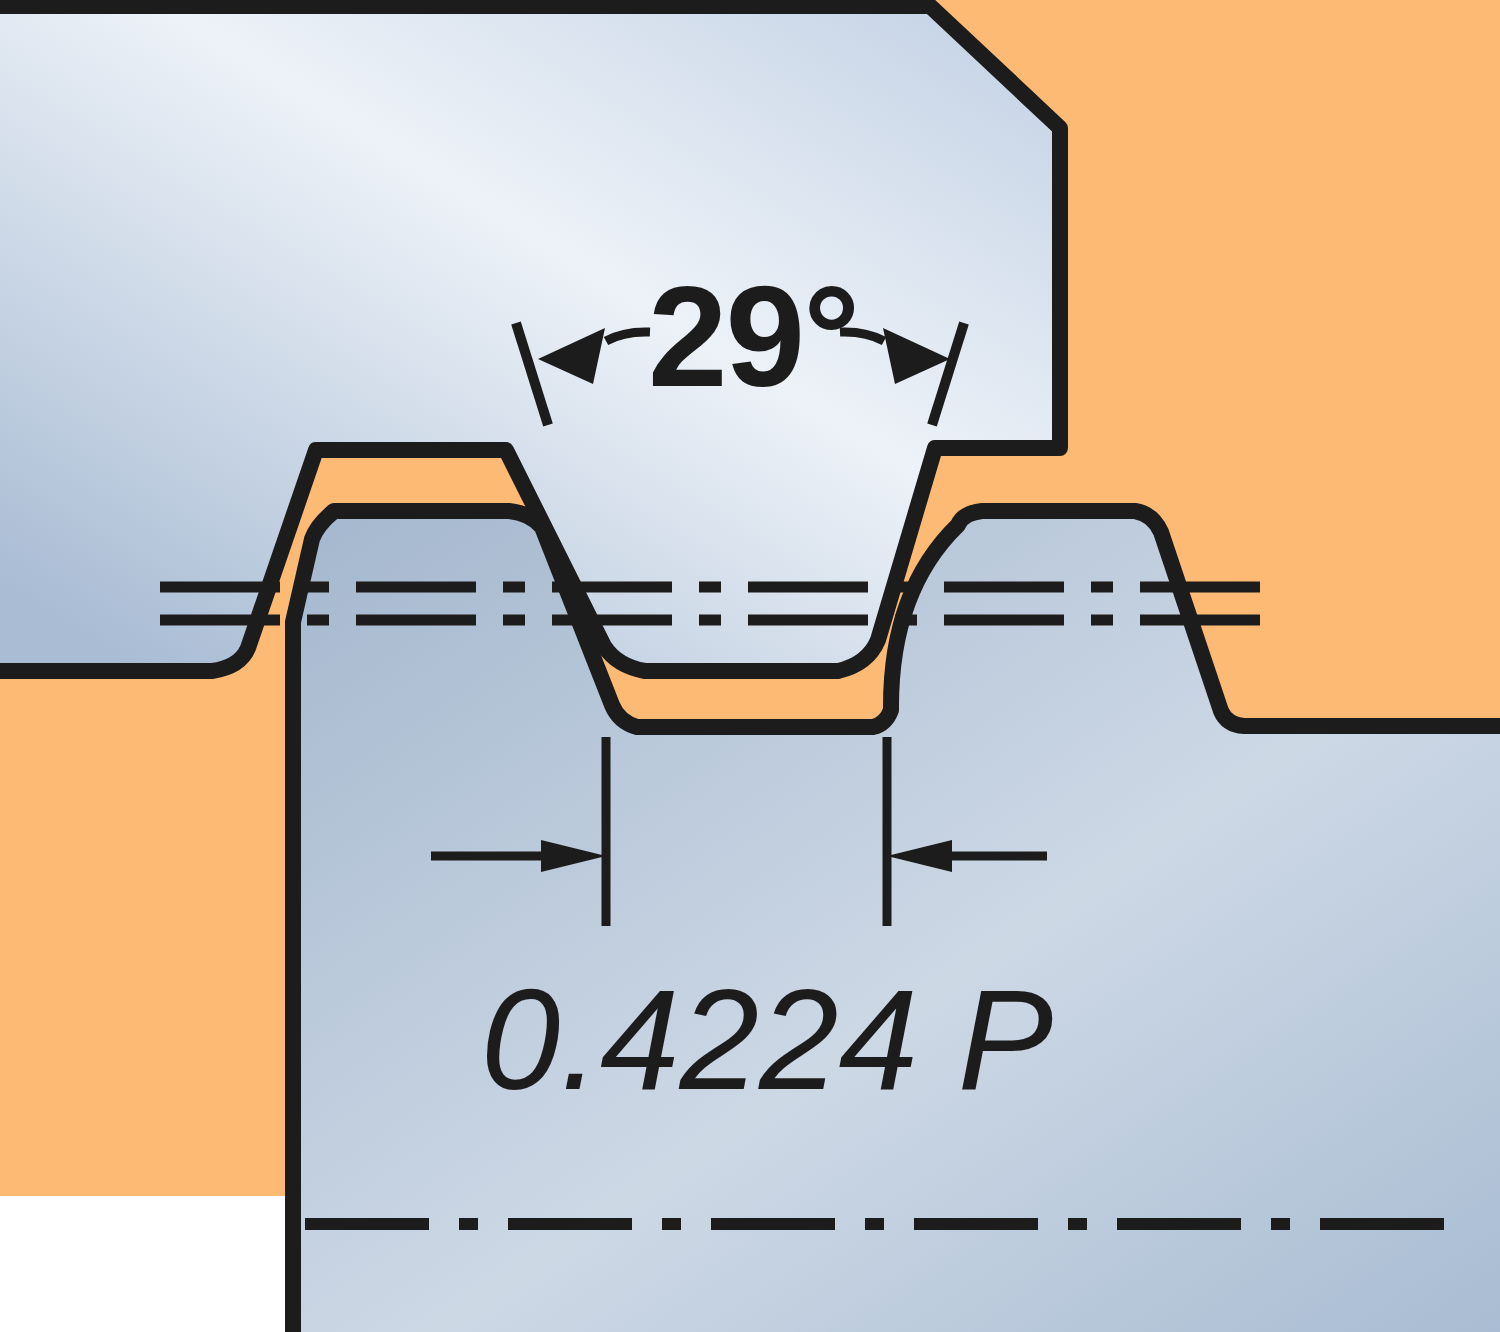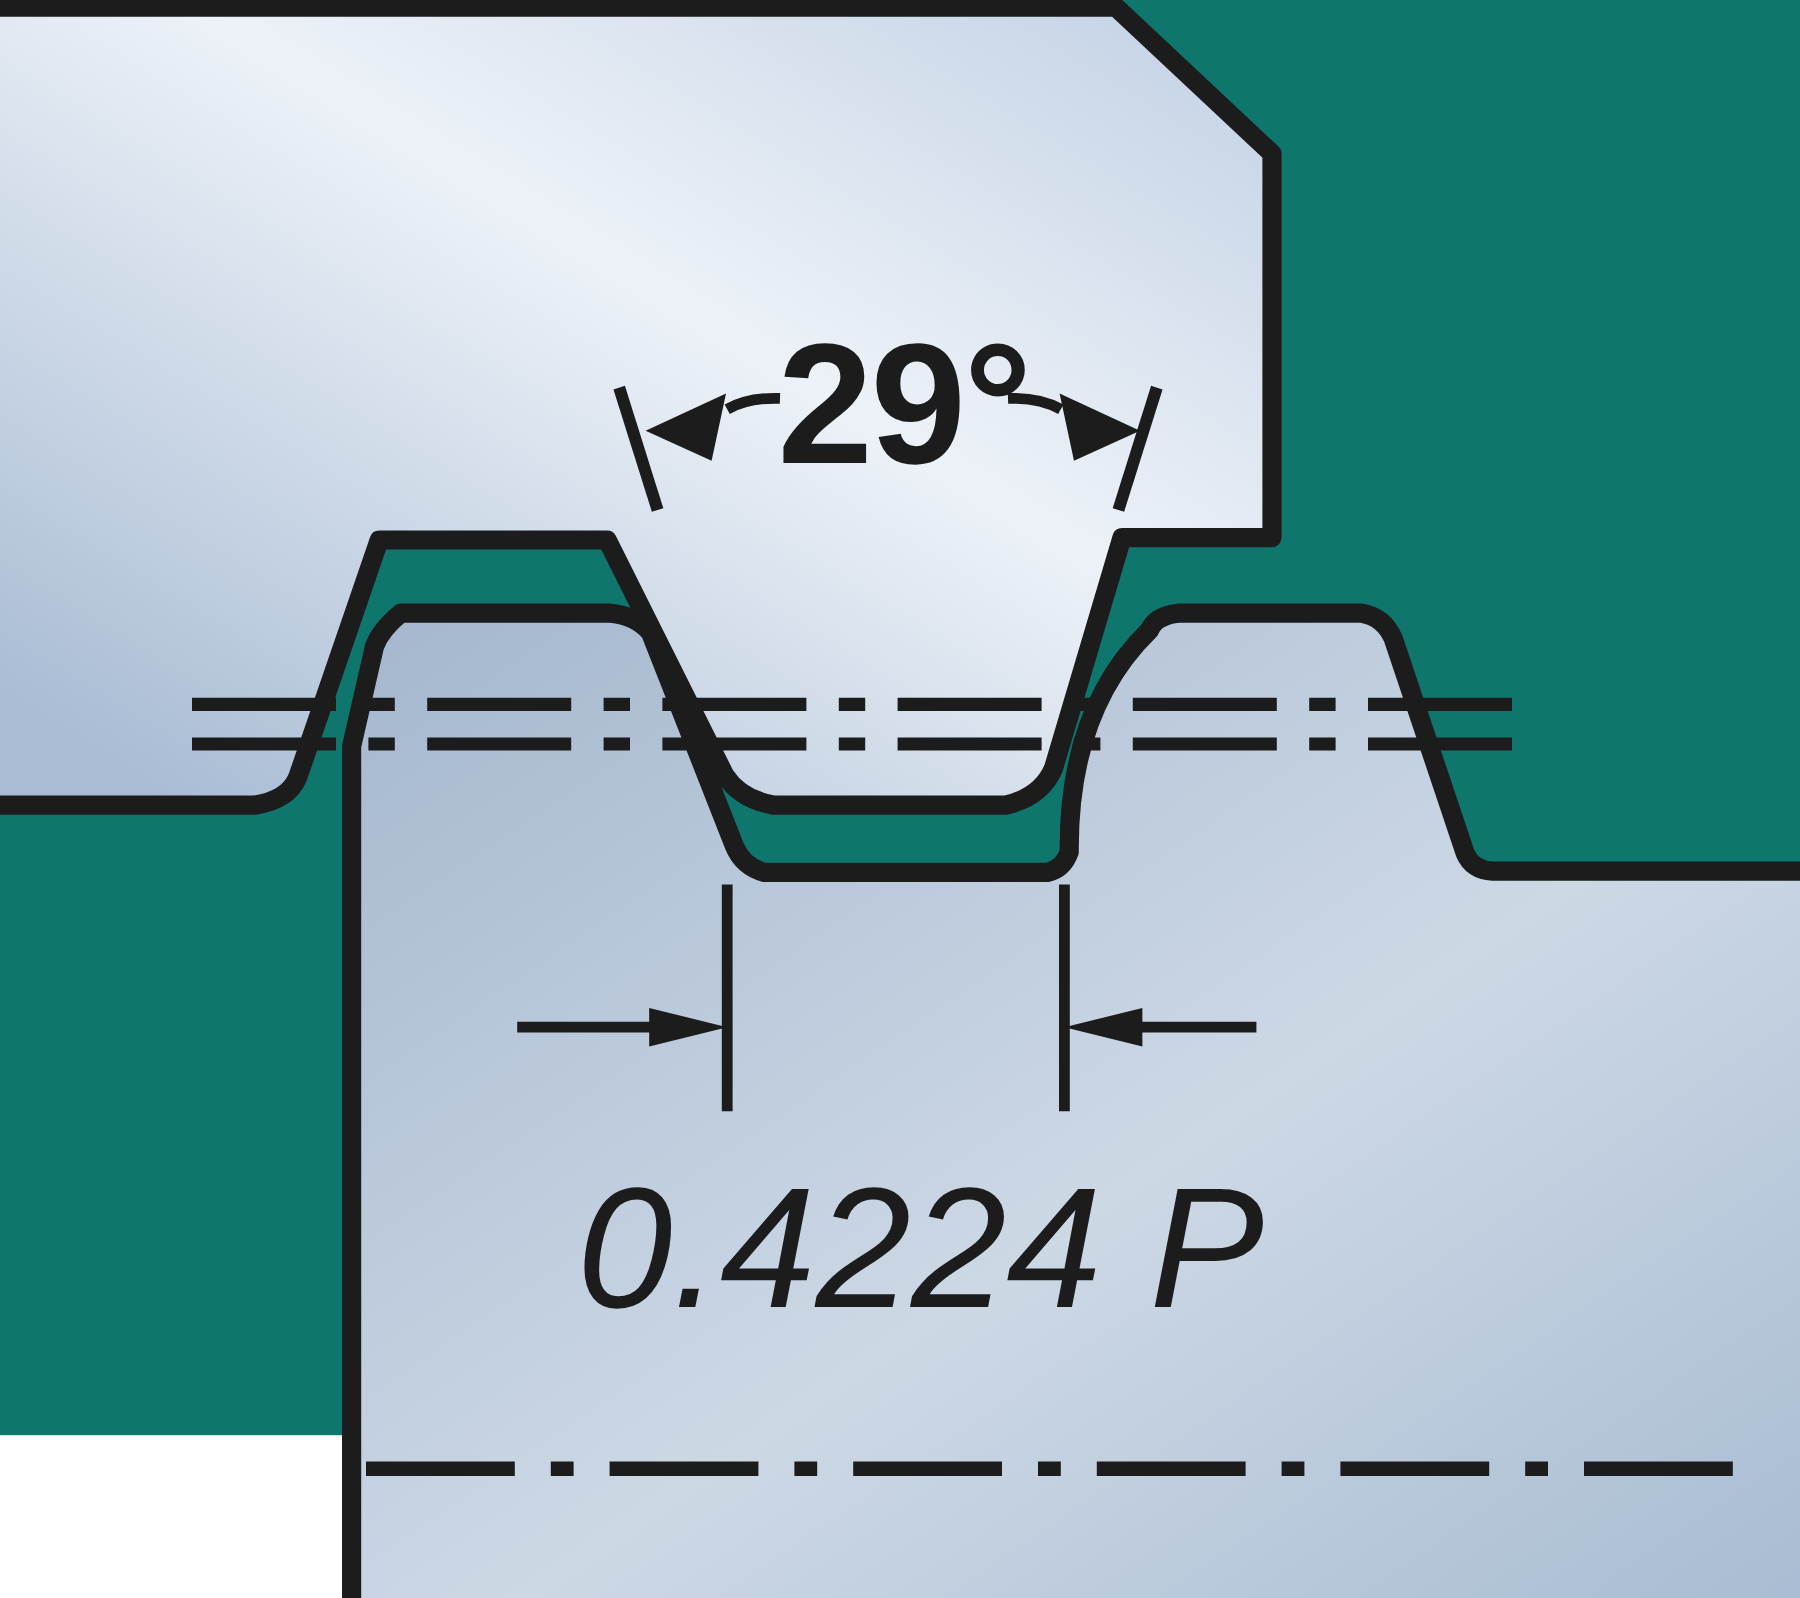--- a/index.html
+++ b/index.html
@@ -8,21 +8,21 @@
     background: #ffffff;
     width: 1500px;
     height: 1332px;
     overflow: hidden;
     font-family: "Liberation Sans", sans-serif;
   }
   .stage {
     position: relative;
     width: 1500px;
     height: 1196px;
-    background: #0f766e;
+    background: #fdba74;
   }
   svg { display: block; }
   text.angle-label {
     font-family: "Liberation Sans", sans-serif;
     font-weight: 700;
     font-size: 143px;
     letter-spacing: -2px;
   }
   text.width-label {
     font-family: "Liberation Sans", sans-serif;

